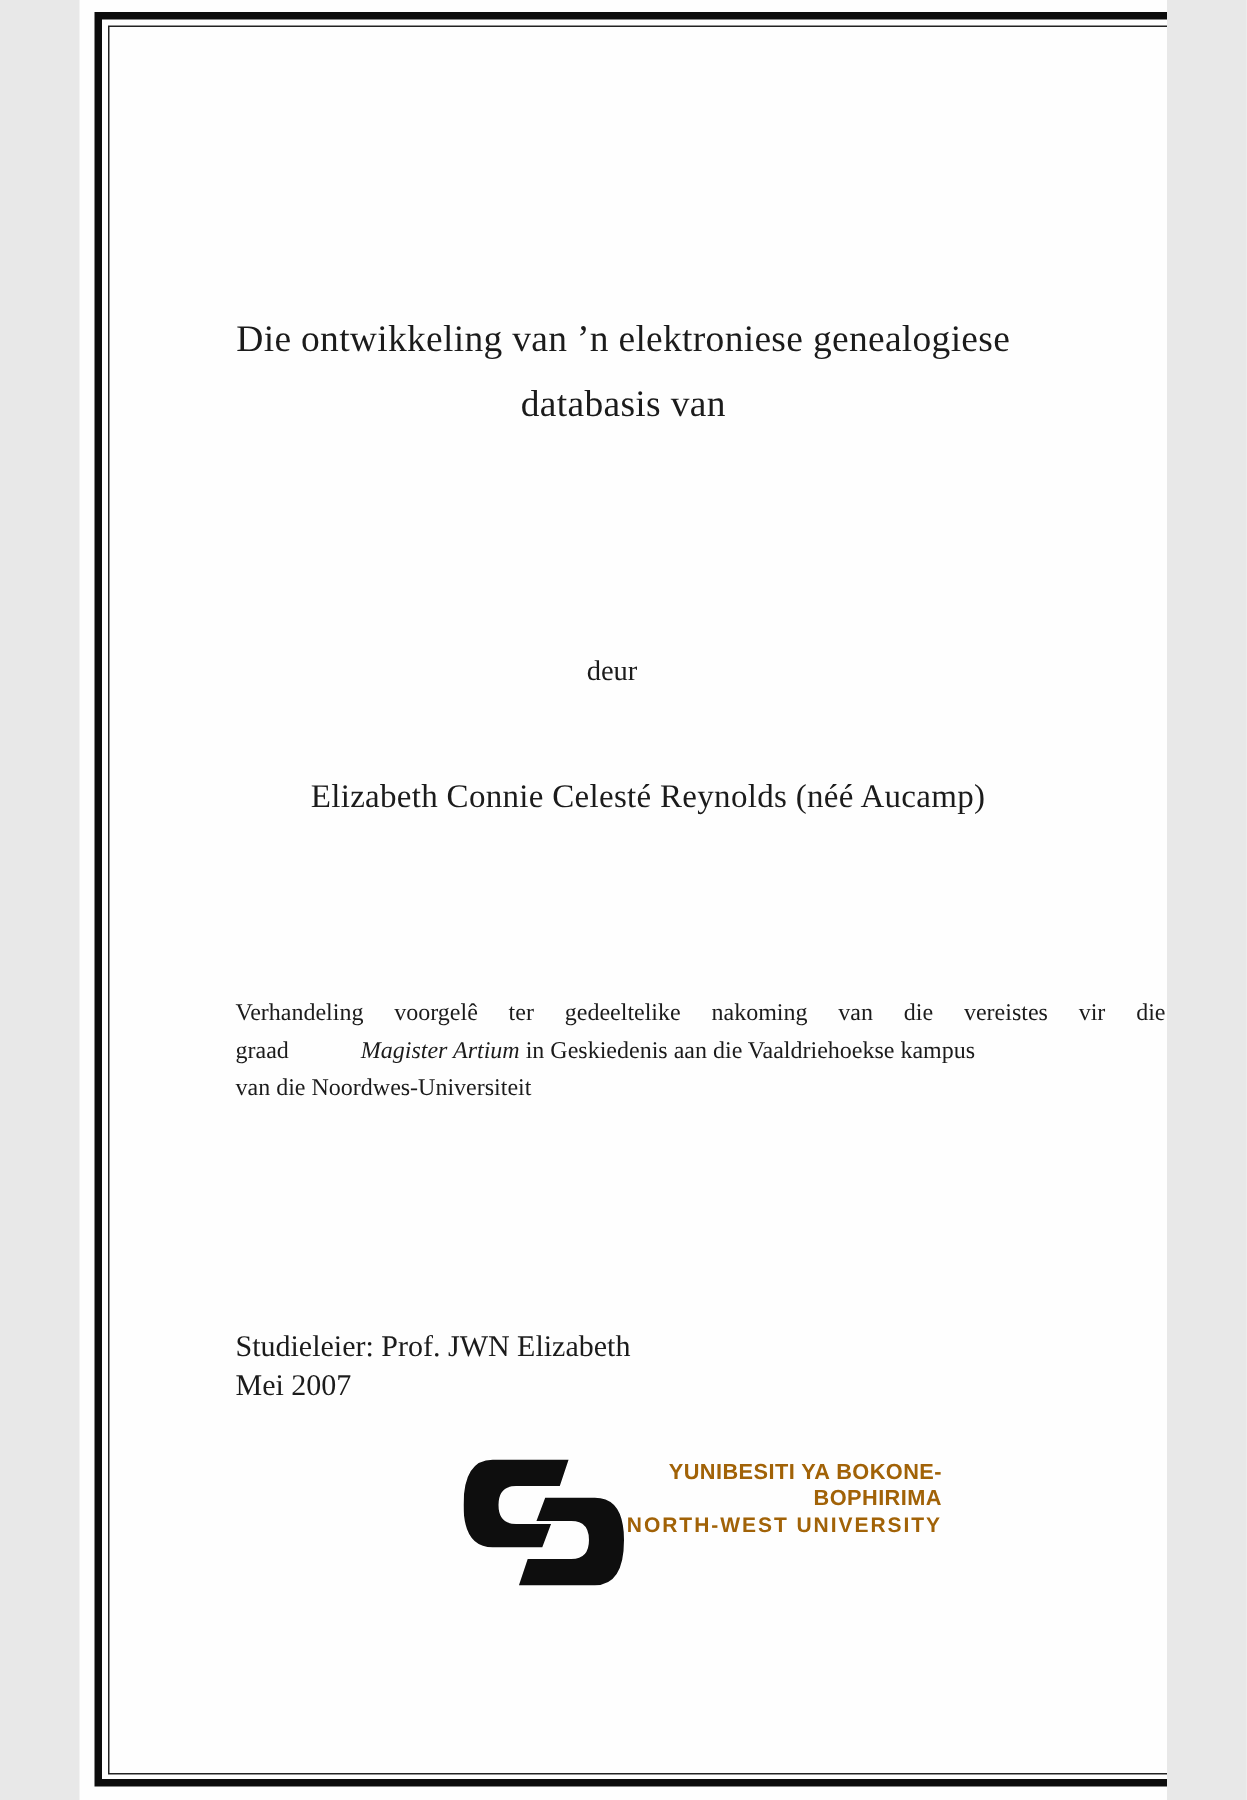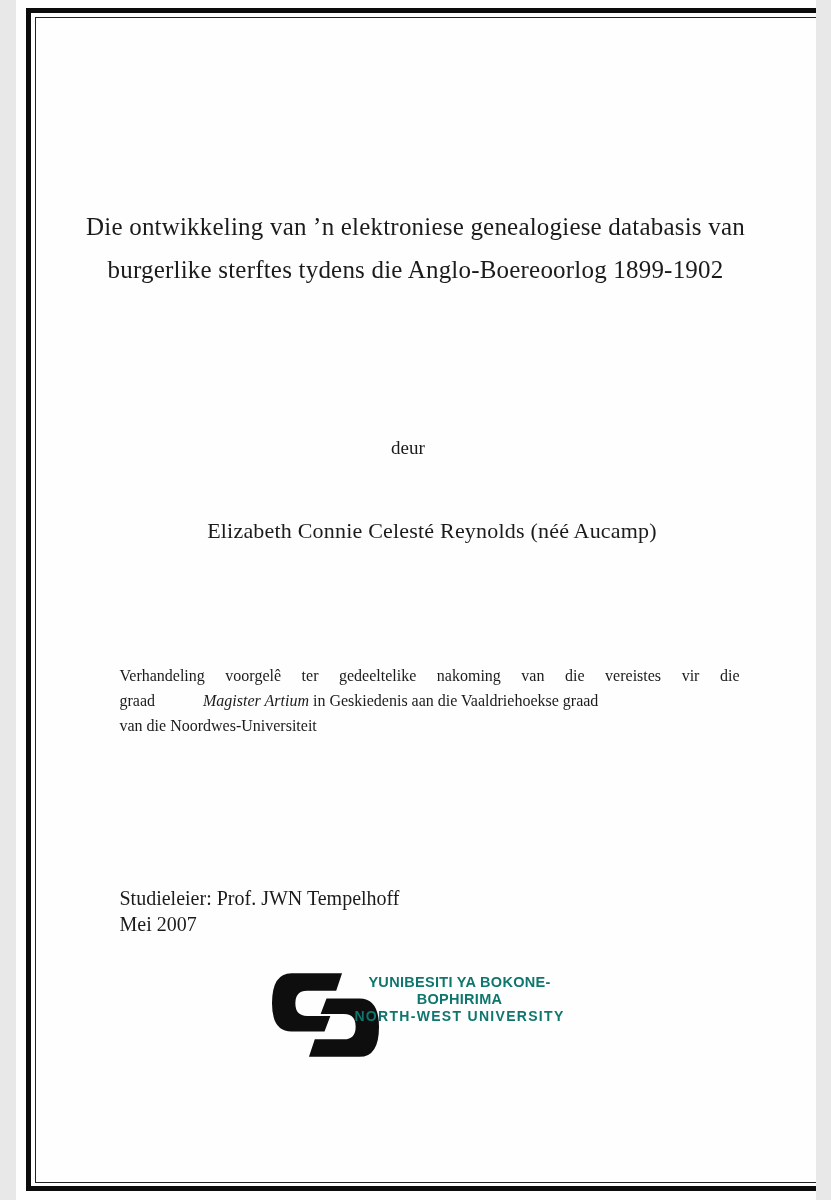--- a/index.html
+++ b/index.html
@@ -1,18 +1,18 @@
 <!DOCTYPE html>
 <html><head>
 <meta charset="utf-8">
 <style>
   html,body{margin:0;padding:0;background:#e8e8e8;}
   .page{
     position:relative;
-    width:800px;height:1200px;
+    width:725px;height:1200px;
     margin:0 auto;
     background:#fefefe;
     font-family:"Liberation Serif","DejaVu Serif",serif;
     color:#1b1b1b;
     overflow:hidden;
   }
   .frame-outer{
     position:absolute;left:10px;top:8px;width:809px;height:1183px;
     border:5px solid #0c0c0c;box-sizing:border-box;
   }
@@ -42,52 +42,51 @@
   .supervisor-block{
     position:absolute;top:885px;left:104px;
     font-size:20px;line-height:26px;
   }
   .logo{
     position:absolute;top:970px;left:256px;width:322px;height:92px;
   }
   .logo-mark{position:absolute;left:0;top:1px;}
   .logo-text{
     position:absolute;left:57px;top:4px;width:262px;
-    text-align:center;
+    text-align:right;
     font-family:"Liberation Sans","DejaVu Sans",sans-serif;
-    font-weight:700;color:#0f766e;
+    font-weight:700;color:#a16207;
   }
   .logo-line1{font-size:14.5px;line-height:17px;letter-spacing:0.3px;}
   .logo-line2,.logo-line3{font-size:14px;line-height:17px;letter-spacing:1.3px;}
 </style>
 </head>
 <body>
 
 <div class="page">
 
   <div class="frame-outer"></div>
   <div class="frame-inner"></div>
 
   <div class="title-block">
     <div>Die ontwikkeling van ’n elektroniese genealogiese databasis van</div>
-    <div>burgerlike sterftes tydens die Anglo-Boereoorlog 1899-1902</div>
   </div>
 
   <div class="byline">deur</div>
 
   <div class="author">Elizabeth Connie Celesté Reynolds (néé Aucamp)</div>
 
   <div class="submission">
     <div class="justify-line">Verhandeling voorgelê ter gedeeltelike nakoming van die vereistes vir die</div>
-    <div><span>graad </span><span class="italic">Magister Artium</span><span> in Geskiedenis aan die Vaaldriehoekse graad</span></div>
+    <div><span>graad </span><span class="italic">Magister Artium</span><span> in Geskiedenis aan die Vaaldriehoekse kampus</span></div>
     <div>van die Noordwes-Universiteit</div>
   </div>
 
   <div class="supervisor-block">
-    <div>Studieleier: Prof. JWN Tempelhoff</div>
+    <div>Studieleier: Prof. JWN Elizabeth</div>
     <div>Mei 2007</div>
   </div>
 
   <div class="logo">
     <svg class="logo-mark" width="107" height="88" viewBox="0 0 110 90" xmlns="http://www.w3.org/2000/svg">
       <g fill="#0e0e0e">
         <path id="nwulink" d="M20 2 L72 2 L66 20 L36 20 Q24 20 24 33 Q24 46 36 46 L60 46 L54 62 L20 62 Q0 62 0 33 Q0 2 20 2 Z"></path>
         <use href="#nwulink" transform="rotate(180 55 45)"></use>
       </g>
     </svg>

